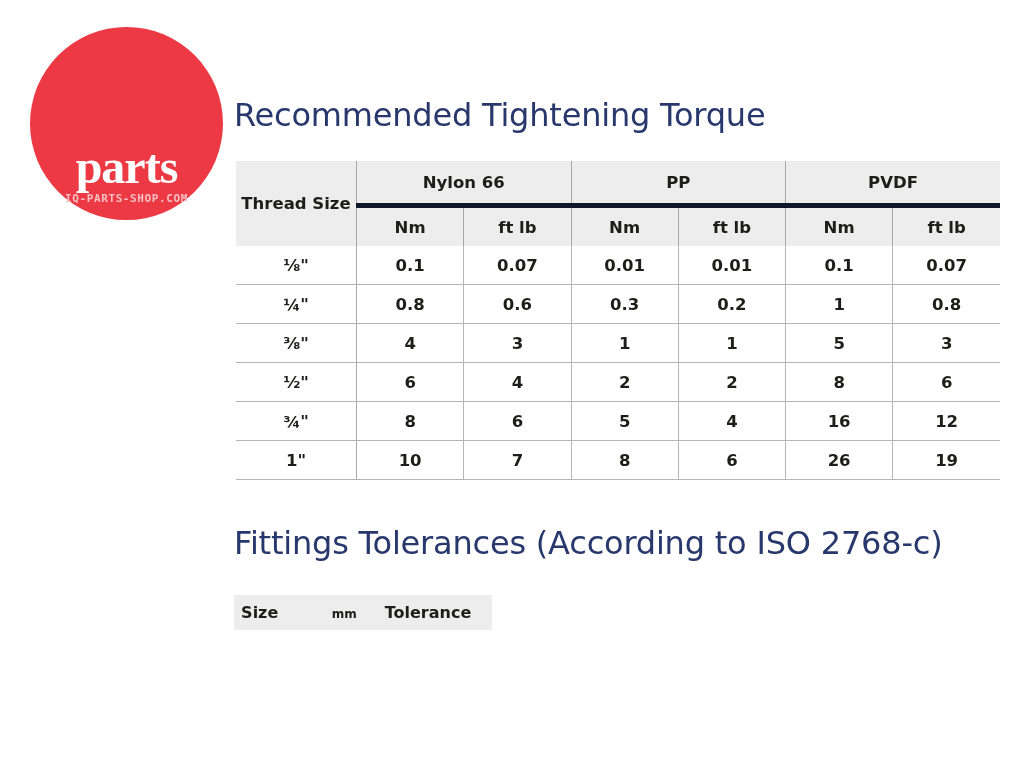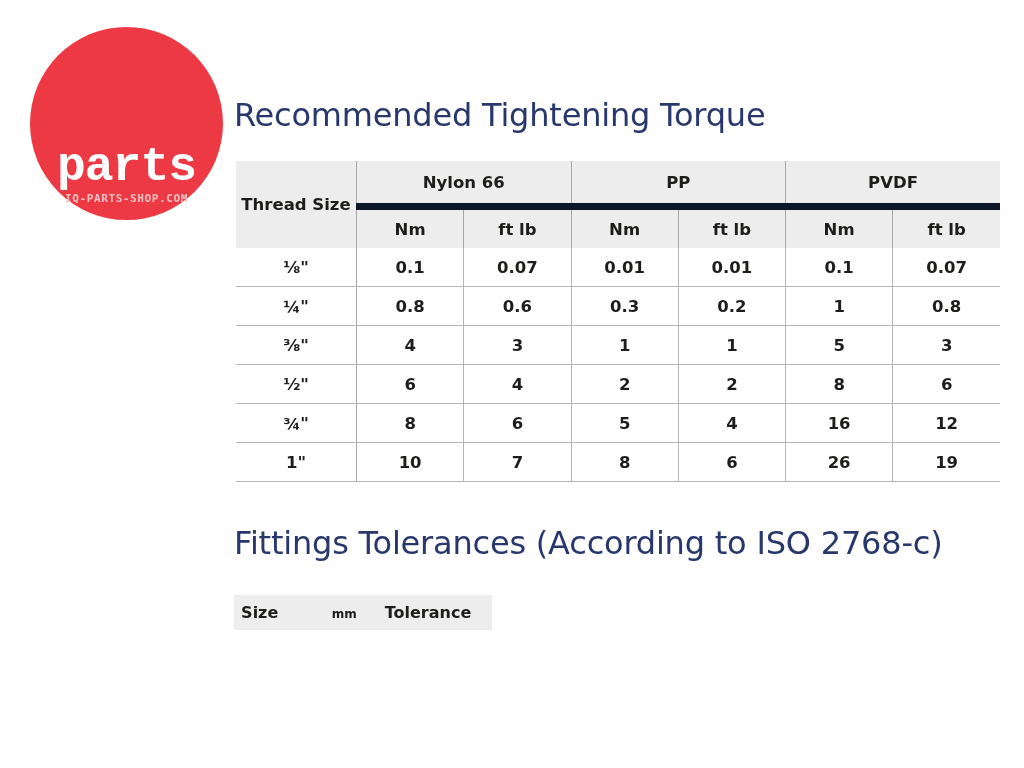--- a/index.html
+++ b/index.html
@@ -42,21 +42,21 @@
     line-height: 96px;
     letter-spacing: -2px;
   }
   .logo-parts {
     position: absolute;
     left: 0;
     right: 0;
     top: 115px;
     text-align: center;
     color: #ffffff;
-    font-family: Liberation Mono, monospace;
+    font-family: Liberation Serif, serif;
     font-weight: 700;
     font-size: 48px;
     line-height: 50px;
     letter-spacing: -1px;
   }
   .logo-tagline {
     position: absolute;
     left: 0;
     right: 0;
     top: 166px;
@@ -106,21 +106,21 @@
     background: #ededed;
   }
   .th-thread {
     width: 120px;
     height: 76px;
     border-right: 1px solid #a8a8a8;
   }
   .th-group {
     height: 42px;
     border-right: 1px solid #a8a8a8;
-    border-bottom: 7px solid #0f172a;
+    border-bottom: 5px solid #0f172a;
     font-weight: 700;
   }
   .th-group.last { border-right: none; }
   .th-unit {
     height: 38px;
     border-right: 1px solid #a8a8a8;
     font-weight: 700;
   }
   .th-unit.last { border-right: none; }
   .torque-table tbody td {

